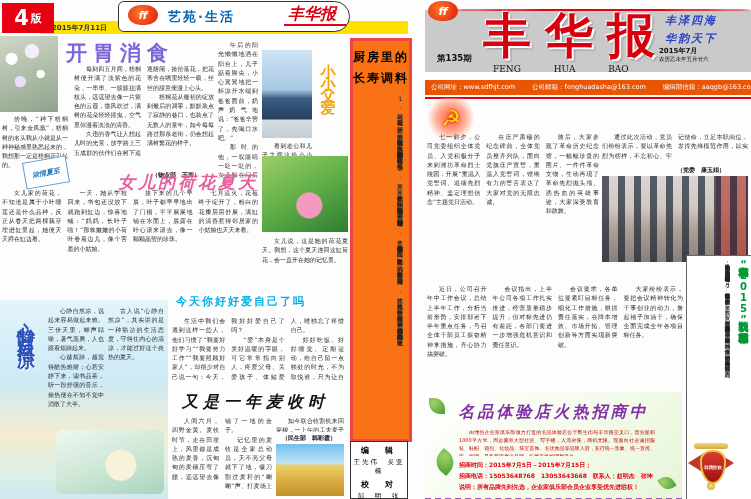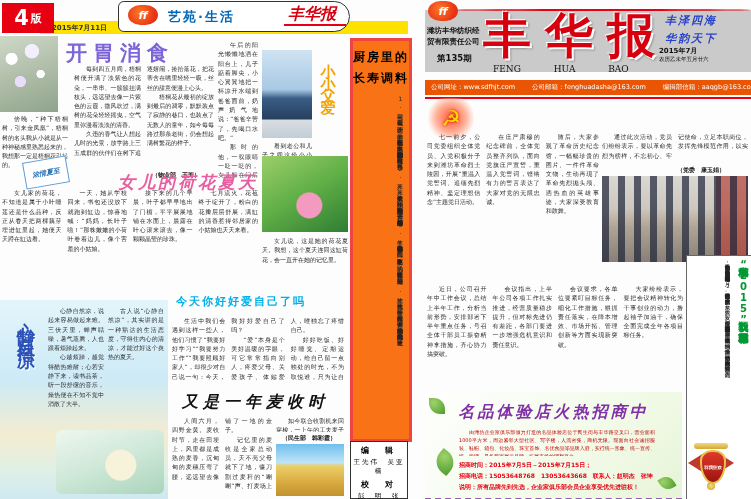--- a/index.html
+++ b/index.html
@@ -180,24 +180,20 @@
     <div class="edname">彭　明　张　坤</div>
 
   </div>
 </div>
 
 <div class="abs" style="left:425px;top:0;width:326px;height:499px;">
 
   <div class="abs graymast" style="left:0;top:10px;width:326px;height:62px;"></div>
   <div class="abs redline" style="left:28px;top:9px;width:298px;height:2px;border-radius:50%;"></div>
   <div class="abs logo" style="left:3px;top:1px;width:30px;height:20px;font-size:11px;">ff</div>
-  <div class="abs" style="left:2px;top:25px;width:76px;font-size:7.5px;font-weight:bold;color:#111;line-height:1.5;">
-    <div>潍坊丰华纺织经</div>
-    <div>贸有限责任公司</div>
-  </div>
   <div class="abs" style="left:12px;top:53px;font-size:8.5px;font-weight:bold;color:#111;">第135期</div>
   <div class="abs bigtitle" style="left:58px;top:4px;">丰华报</div>
   <div class="abs pinyin" style="left:68px;top:64px;">FENG HUA BAO</div>
   <div class="abs slogan" style="left:240px;top:12px;">
     <div>丰泽四海</div>
     <div>华韵天下</div>
   </div>
   <div class="abs" style="left:234px;top:46px;width:90px;color:#111;">
     <div style="font-size:7px;font-weight:bold;">2015年7月</div>
     <div style="font-size:5.5px;">农历乙未年五月廿六</div>

